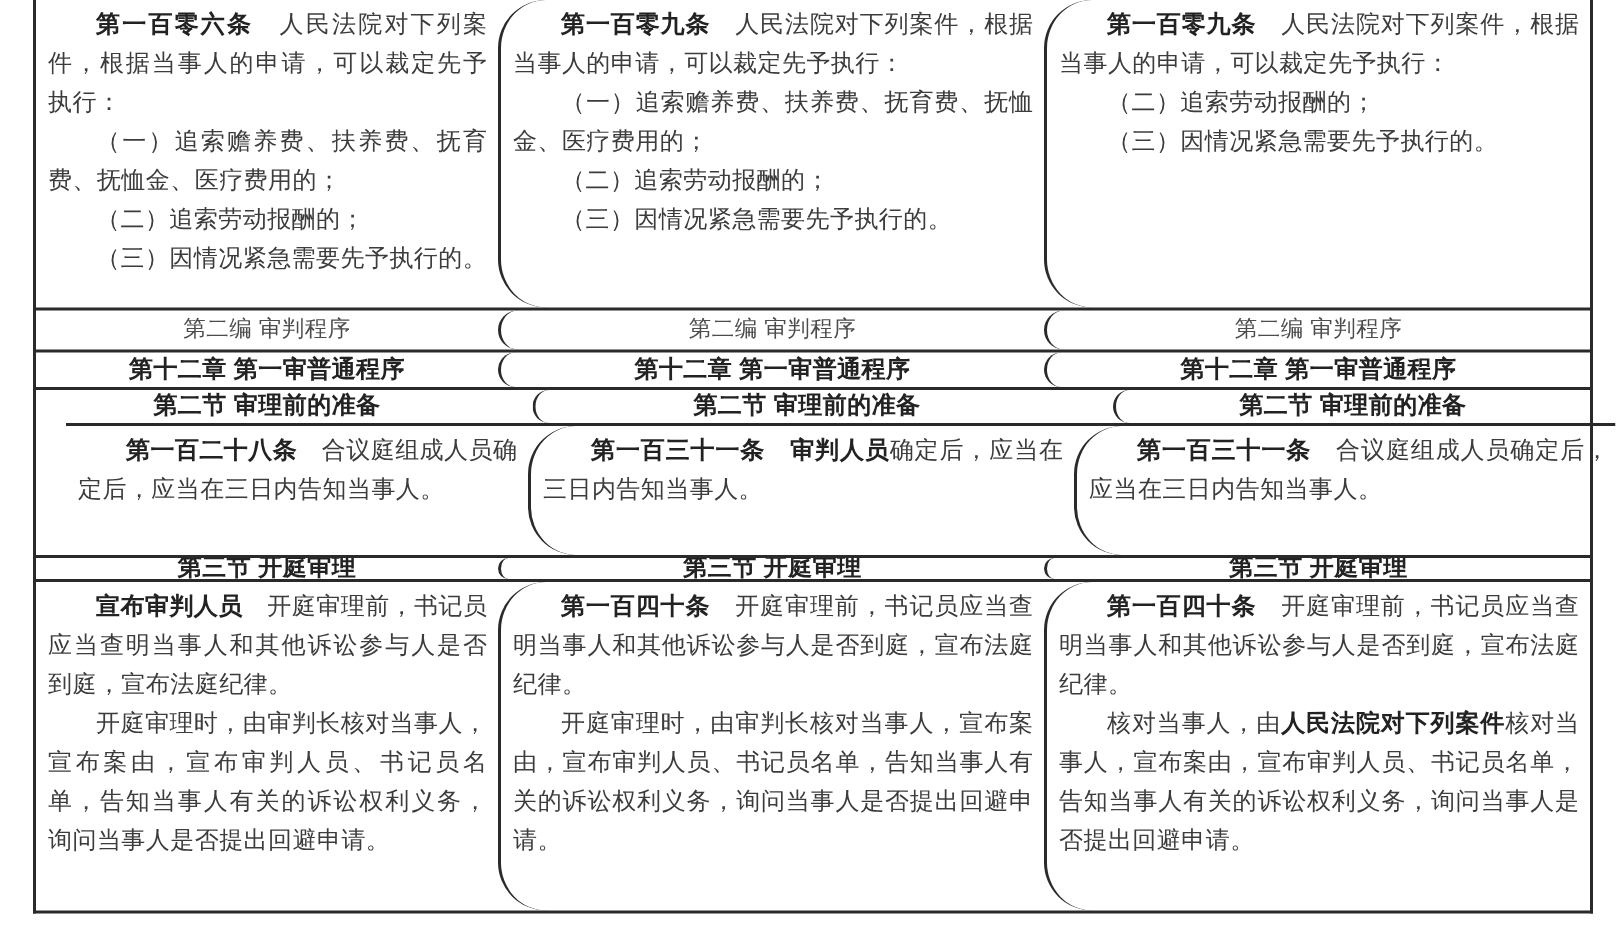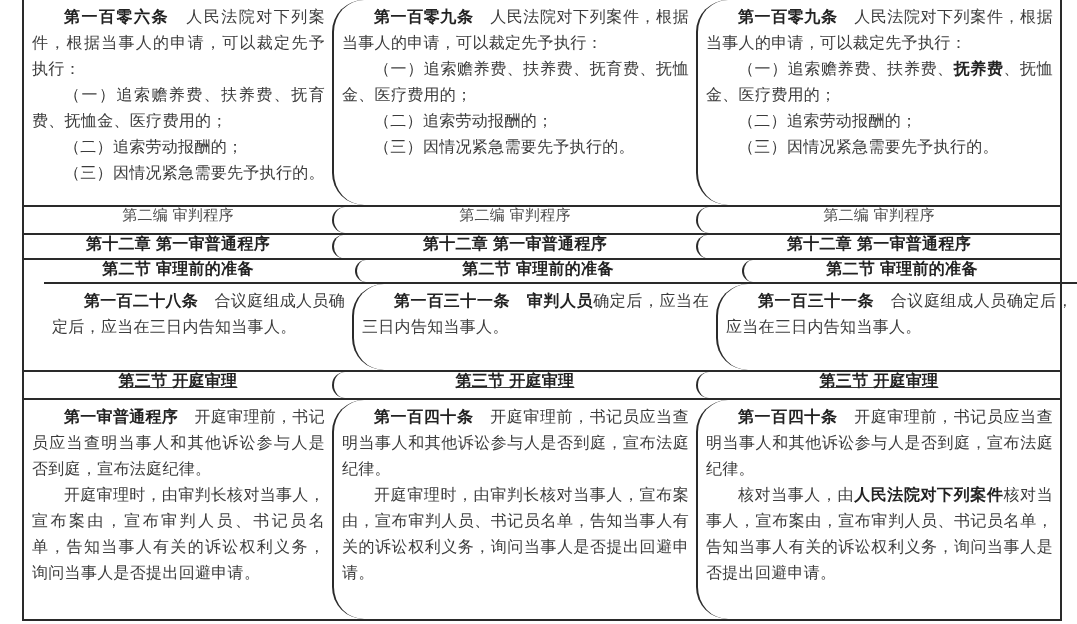--- a/index.html
+++ b/index.html
@@ -39,20 +39,21 @@
     font-size: 16px;
     line-height: 26px;
     text-align: justify;
     text-indent: 2em;
     letter-spacing: 0.3px;
   }
   .b { font-weight: 700; color: #222222; }
   
   .row.center .cell {
     display: flex;
+    align-items: center;
     justify-content: center;
     padding: 0 4px;
   }
   .row.center .cell p {
     text-indent: 0;
     text-align: center;
     line-height: 1.1;
     white-space: nowrap;
   }
   .row.part .cell p {
@@ -79,21 +80,20 @@
           <p><span>（三）因情况紧急需要先予执行的。</span></p>
         </div>
         <div class="cell">
           <p><span class="b">第一百零九条</span><span>　人民法院对下列案件，根据当事人的申请，可以裁定先予执行：</span></p>
           <p><span>（一）追索赡养费、扶养费、抚育费、抚恤金、医疗费用的；</span></p>
           <p><span>（二）追索劳动报酬的；</span></p>
           <p><span>（三）因情况紧急需要先予执行的。</span></p>
         </div>
         <div class="cell">
           <p><span class="b">第一百零九条</span><span>　人民法院对下列案件，根据当事人的申请，可以裁定先予执行：</span></p>
-          <p><span>（一）追索赡养费、扶养费、</span><span class="b">抚养费</span><span>、抚恤金、医疗费用的；</span></p>
           <p><span>（二）追索劳动报酬的；</span></p>
           <p><span>（三）因情况紧急需要先予执行的。</span></p>
         </div>
       </div>
       <div class="row center part" style="height: 28px;">
         <div class="cell">
           <p><span>第二编 审判程序</span></p>
         </div>
         <div class="cell">
           <p><span>第二编 审判程序</span></p>
@@ -128,34 +128,34 @@
         <div class="cell">
           <p><span class="b">第一百二十八条</span><span>　合议庭组成人员确定后，应当在三日内告知当事人。</span></p>
         </div>
         <div class="cell">
           <p><span class="b">第一百三十一条</span><span>　</span><span class="b">审判人员</span><span>确定后，应当在三日内告知当事人。</span></p>
         </div>
         <div class="cell">
           <p><span class="b">第一百三十一条</span><span>　合议庭组成人员确定后，应当在三日内告知当事人。</span></p>
         </div>
       </div>
-      <div class="row center boldhead" style="height: 28px; text-decoration: underline;">
+      <div class="row center boldhead" style="height: 16px;">
         <div class="cell">
           <p><span class="b">第三节 开庭审理</span></p>
         </div>
         <div class="cell">
           <p><span class="b">第三节 开庭审理</span></p>
         </div>
         <div class="cell">
           <p><span class="b">第三节 开庭审理</span></p>
         </div>
       </div>
       <div class="row article" style="height: 221px;">
         <div class="cell">
-          <p><span class="b">第一审普通程序</span><span>　开庭审理前，书记员应当查明当事人和其他诉讼参与人是否到庭，宣布法庭纪律。</span></p>
+          <p><span class="b">宣布审判人员</span><span>　开庭审理前，书记员应当查明当事人和其他诉讼参与人是否到庭，宣布法庭纪律。</span></p>
           <p><span>开庭审理时，由审判长核对当事人，宣布案由，宣布审判人员、书记员名单，告知当事人有关的诉讼权利义务，询问当事人是否提出回避申请。</span></p>
         </div>
         <div class="cell">
           <p><span class="b">第一百四十条</span><span>　开庭审理前，书记员应当查明当事人和其他诉讼参与人是否到庭，宣布法庭纪律。</span></p>
           <p><span>开庭审理时，由审判长核对当事人，宣布案由，宣布审判人员、书记员名单，告知当事人有关的诉讼权利义务，询问当事人是否提出回避申请。</span></p>
         </div>
         <div class="cell">
           <p><span class="b">第一百四十条</span><span>　开庭审理前，书记员应当查明当事人和其他诉讼参与人是否到庭，宣布法庭纪律。</span></p>
           <p><span>核对当事人，由</span><span class="b">人民法院对下列案件</span><span>核对当事人，宣布案由，宣布审判人员、书记员名单，告知当事人有关的诉讼权利义务，询问当事人是否提出回避申请。</span></p>
         </div>

